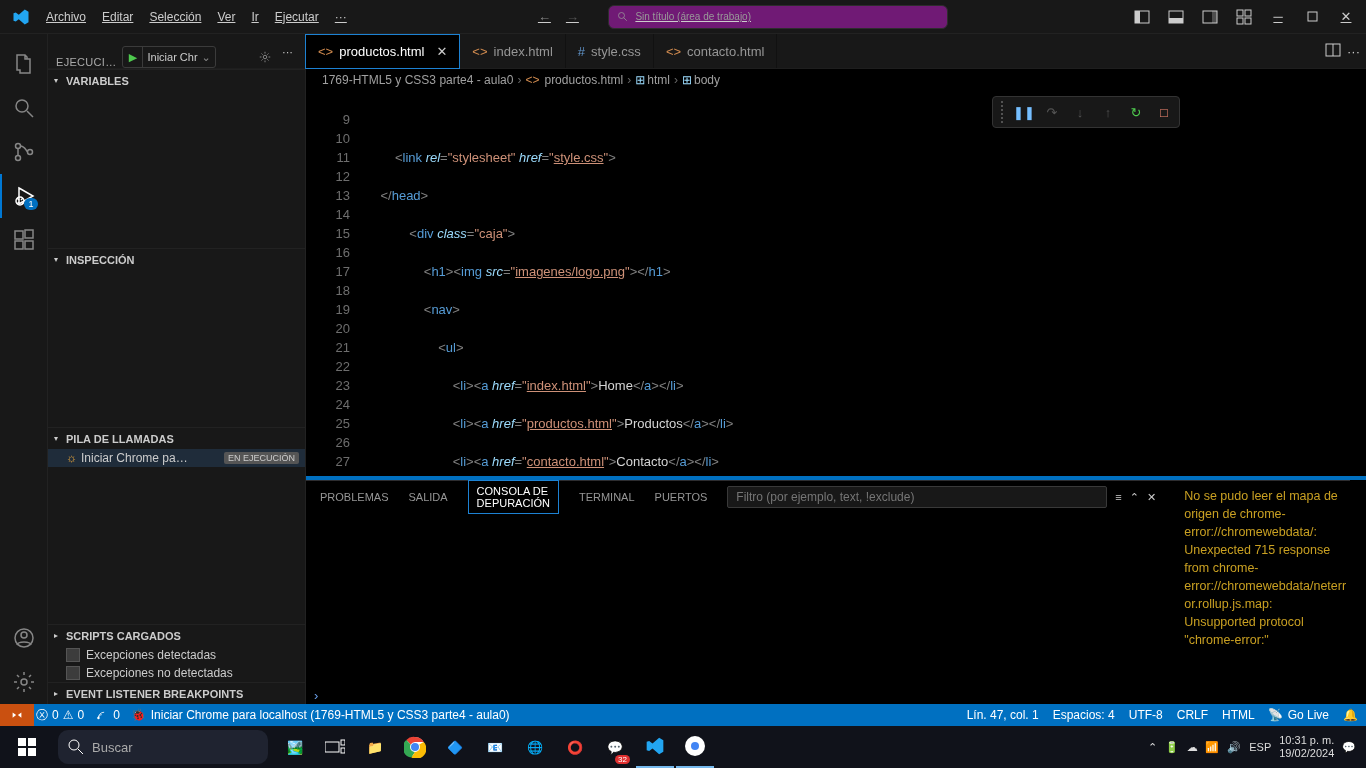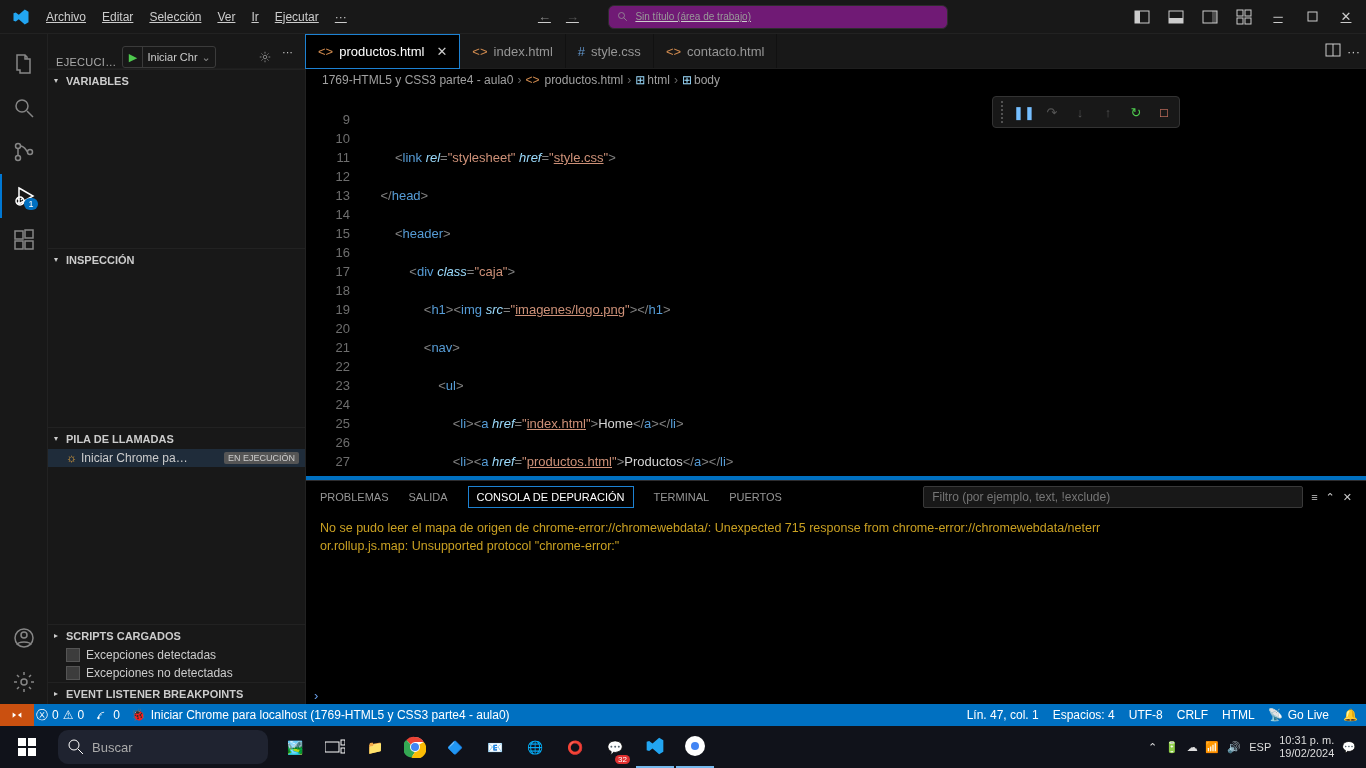--- a/index.html
+++ b/index.html
@@ -58,21 +58,21 @@
 .gutter div { height:19px; }
 .codelines { flex:1; white-space:pre; color:#d4d4d4; }
 .codelines div { height:19px; }
 .tok-tag { color:#569cd6; }
 .tok-attr { color:#9cdcfe;font-style:italic; }
 .tok-str { color:#ce9178; }
 .tok-link { color:#ce9178; text-decoration:underline; }
 .tok-pun { color:#808080; }
 .tok-txt { color:#d4d4d4; }
 .minimap { width:110px; background:#000; opacity:0.7; }
-.panel { height:224px; border-top:1px solid #2d2d30; background:#000; display:flex; flex-direction:column; position:absolute; left:306px; right:0; bottom:64px;}
+.panel { height:224px; border-top:1px solid #2d2d30; background:#000; display:flex; flex-direction:row; position:absolute; left:306px; right:16px; bottom:64px;}
 .panel-tabs { height:32px; display:flex; align-items:center; padding:0 14px; gap:20px; font-size:11px; }
 .ptab { color:#969696; padding:4px 0;}
 .ptab.active { color:#fff; border:1px solid #1d82d3; padding:4px 8px;}
 .panel-right { margin-left:auto; display:flex; align-items:center; gap:8px; }
 .filter-inp { width:380px; height:22px; background:#181818; border:1px solid #393939; color:#888; font-size:12px; padding:0 8px; border-radius:2px;}
 .panel-body { flex:1; padding:6px 14px; font-family:Consolas,monospace; font-size:12.5px; line-height:18px; }
 .warn { color:#c9a022; }
 .panel-gutter { position:absolute; bottom:0; left:0; right:0; height:18px; display:flex; align-items:center; padding:0 8px; background:#000; color:#ccc;}
 .drag-handle{position:absolute; left:306px; right:0; height:4px; background:#0070c1; bottom:288px; z-index:4;}
 .statusbar { height:22px; background:#0070c1; color:#fff; display:flex; align-items:center; font-size:12px; padding:0 8px; gap:12px; position:absolute; left:0; right:0; bottom:42px;}
@@ -350,21 +350,20 @@
           <div>23</div>
           <div>24</div>
           <div>25</div>
           <div>26</div>
           <div>27</div>
       </div>
       <div class="codelines">
 <div> </div>
 <div>        <span class="tok-pun">&lt;</span><span class="tok-tag">link</span> <span class="tok-attr">rel</span><span class="tok-pun">=</span><span class="tok-str">"stylesheet"</span> <span class="tok-attr">href</span><span class="tok-pun">=</span><span class="tok-str">"</span><span class="tok-link">style.css</span><span class="tok-str">"</span><span class="tok-pun">&gt;</span></div>
 <div>    <span class="tok-pun">&lt;/</span><span class="tok-tag">head</span><span class="tok-pun">&gt;</span></div>
-<div>        <span class="tok-pun">&lt;</span><span class="tok-tag">header</span><span class="tok-pun">&gt;</span></div>
 <div>            <span class="tok-pun">&lt;</span><span class="tok-tag">div</span> <span class="tok-attr">class</span><span class="tok-pun">=</span><span class="tok-str">"caja"</span><span class="tok-pun">&gt;</span></div>
 <div>                <span class="tok-pun">&lt;</span><span class="tok-tag">h1</span><span class="tok-pun">&gt;&lt;</span><span class="tok-tag">img</span> <span class="tok-attr">src</span><span class="tok-pun">=</span><span class="tok-str">"</span><span class="tok-link">imagenes/logo.png</span><span class="tok-str">"</span><span class="tok-pun">&gt;&lt;/</span><span class="tok-tag">h1</span><span class="tok-pun">&gt;</span></div>
 <div>                <span class="tok-pun">&lt;</span><span class="tok-tag">nav</span><span class="tok-pun">&gt;</span></div>
 <div>                    <span class="tok-pun">&lt;</span><span class="tok-tag">ul</span><span class="tok-pun">&gt;</span></div>
 <div>                        <span class="tok-pun">&lt;</span><span class="tok-tag">li</span><span class="tok-pun">&gt;&lt;</span><span class="tok-tag">a</span> <span class="tok-attr">href</span><span class="tok-pun">=</span><span class="tok-str">"</span><span class="tok-link">index.html</span><span class="tok-str">"</span><span class="tok-pun">&gt;</span><span class="tok-txt">Home</span><span class="tok-pun">&lt;/</span><span class="tok-tag">a</span><span class="tok-pun">&gt;&lt;/</span><span class="tok-tag">li</span><span class="tok-pun">&gt;</span></div>
 <div>                        <span class="tok-pun">&lt;</span><span class="tok-tag">li</span><span class="tok-pun">&gt;&lt;</span><span class="tok-tag">a</span> <span class="tok-attr">href</span><span class="tok-pun">=</span><span class="tok-str">"</span><span class="tok-link">productos.html</span><span class="tok-str">"</span><span class="tok-pun">&gt;</span><span class="tok-txt">Productos</span><span class="tok-pun">&lt;/</span><span class="tok-tag">a</span><span class="tok-pun">&gt;&lt;/</span><span class="tok-tag">li</span><span class="tok-pun">&gt;</span></div>
 <div>                        <span class="tok-pun">&lt;</span><span class="tok-tag">li</span><span class="tok-pun">&gt;&lt;</span><span class="tok-tag">a</span> <span class="tok-attr">href</span><span class="tok-pun">=</span><span class="tok-str">"</span><span class="tok-link">contacto.html</span><span class="tok-str">"</span><span class="tok-pun">&gt;</span><span class="tok-txt">Contacto</span><span class="tok-pun">&lt;/</span><span class="tok-tag">a</span><span class="tok-pun">&gt;&lt;/</span><span class="tok-tag">li</span><span class="tok-pun">&gt;</span></div>
 <div>                    <span class="tok-pun">&lt;/</span><span class="tok-tag">ul</span><span class="tok-pun">&gt;</span></div>
 <div>                <span class="tok-pun">&lt;/</span><span class="tok-tag">nav</span><span class="tok-pun">&gt;</span></div>
 <div>            <span class="tok-pun">&lt;/</span><span class="tok-tag">div</span><span class="tok-pun">&gt;</span></div>

